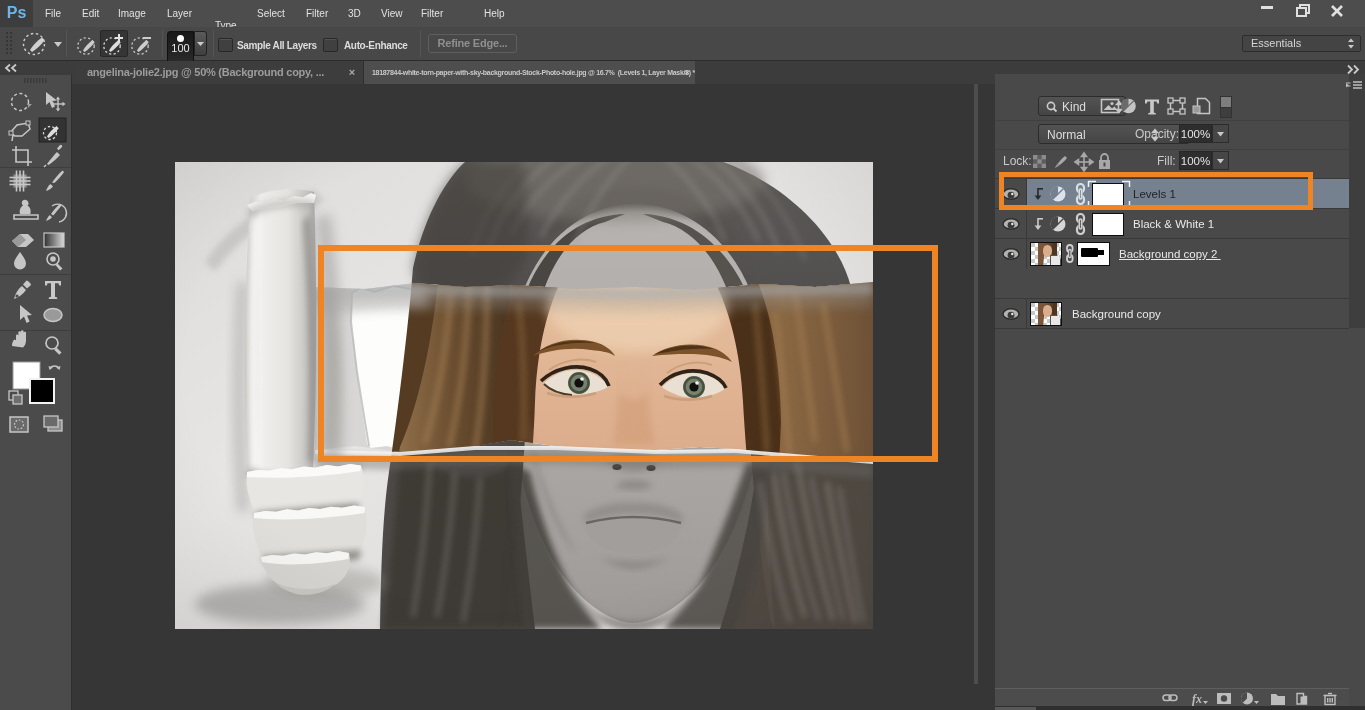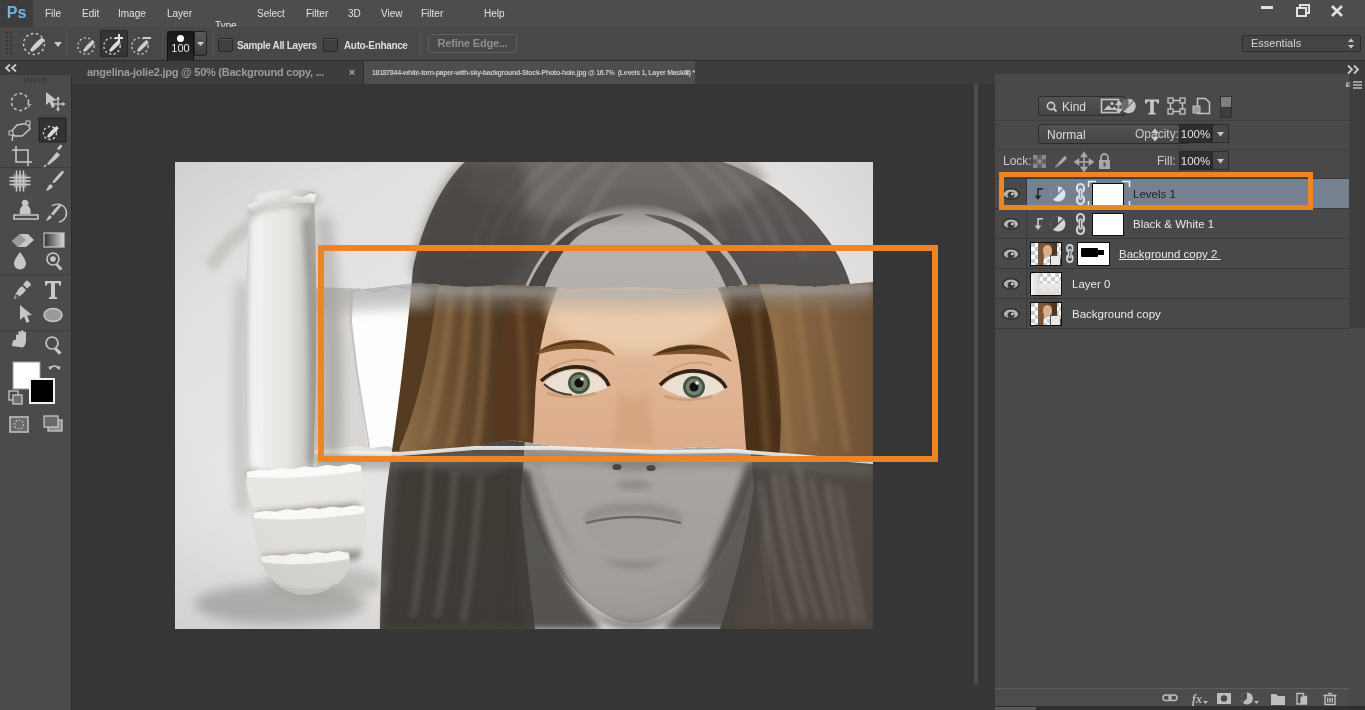--- a/index.html
+++ b/index.html
@@ -792,35 +792,20 @@
         <rect x="4.2" y="11" width="3.2" height="7" fill="#494949"></rect>
         <rect x="4.6" y="10.5" width="2.4" height="8" rx="1.2" fill="none" stroke="#cfcfcf" stroke-width="1.3"></rect>
       </svg>
       <div style="position:absolute;left:82px;top:3px;width:33px;height:24px;background:#fff;border:1px solid #0e0e0e;">
         <div style="position:absolute;left:3px;top:5px;width:17px;height:9px;background:#000;border-radius:1px;"></div>
         <div style="position:absolute;left:20px;top:7px;width:6px;height:5px;background:#000;"></div>
       </div>
       <div class="ltext" style="left:124px;text-decoration:underline;">Background copy 2&nbsp;</div>
     </div>
 
-    <div class="lrow" style="top:207px;">
-      <div class="eyecell"><svg width="32" height="30">
-            <g>
-              <ellipse cx="16" cy="15" rx="8" ry="5.2" fill="#b5b3ae" stroke="#2c2c2c" stroke-width="1.5"></ellipse>
-              <circle cx="16" cy="16.2" r="3.4" fill="#3a3a3a"></circle>
-              <circle cx="17.3" cy="15" r="1.2" fill="#e8e6e2"></circle>
-            </g>
-          </svg></div>
-      <div style="position:absolute;left:35px;top:3px;width:32px;height:24px;border:1px solid #0e0e0e;background:
-        repeating-conic-gradient(#ffffff 0% 25%, #cacaca 0% 50%) 0 0/8px 8px;">
-        <div style="position:absolute;left:0px;top:1px;width:9px;height:21px;background:linear-gradient(90deg,#f4f3f1,#d8d6d3);border-radius:2px;"></div>
-        <div style="position:absolute;left:8px;top:10px;width:22px;height:12px;background:linear-gradient(180deg,#efeeec,#dddbd8);opacity:.85;"></div>
-      </div>
-      <div class="ltext" style="left:77px;">Layer 0</div>
-    </div>
 
     <div class="lrow" style="top:237px;">
       <div class="eyecell"><svg width="32" height="30">
             <g>
               <ellipse cx="16" cy="15" rx="8" ry="5.2" fill="#b5b3ae" stroke="#2c2c2c" stroke-width="1.5"></ellipse>
               <circle cx="16" cy="16.2" r="3.4" fill="#3a3a3a"></circle>
               <circle cx="17.3" cy="15" r="1.2" fill="#e8e6e2"></circle>
             </g>
           </svg></div>
       <div class="pthumb" style="position:absolute;left:35px;top:3px;">

